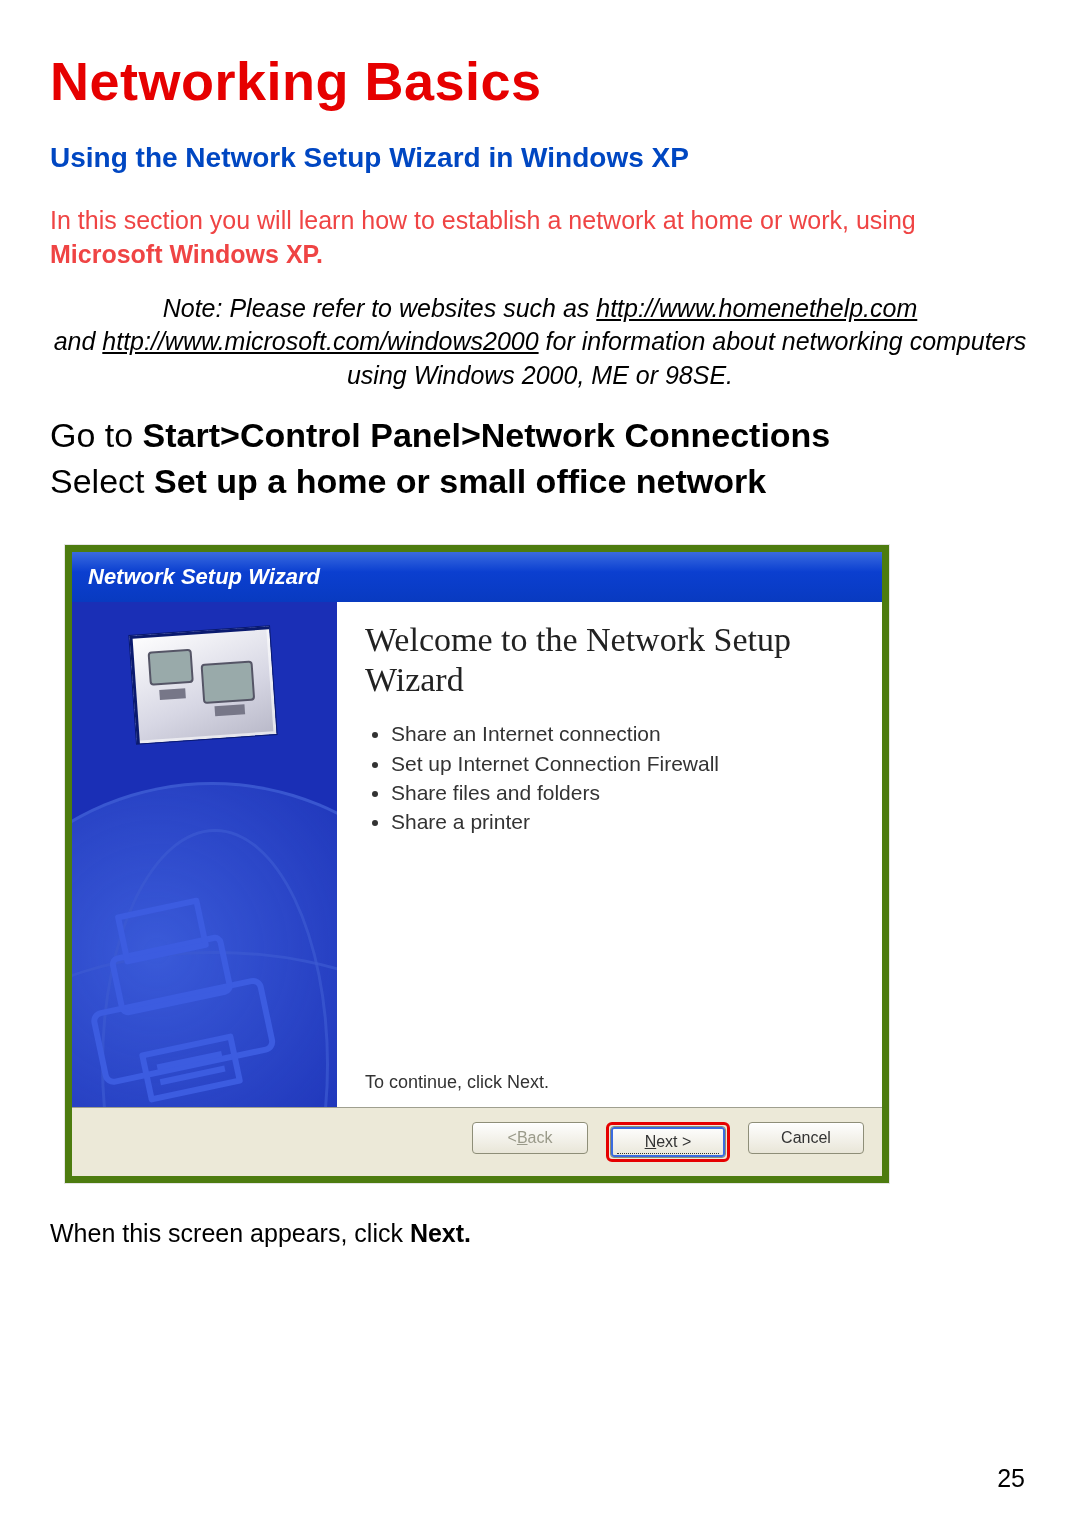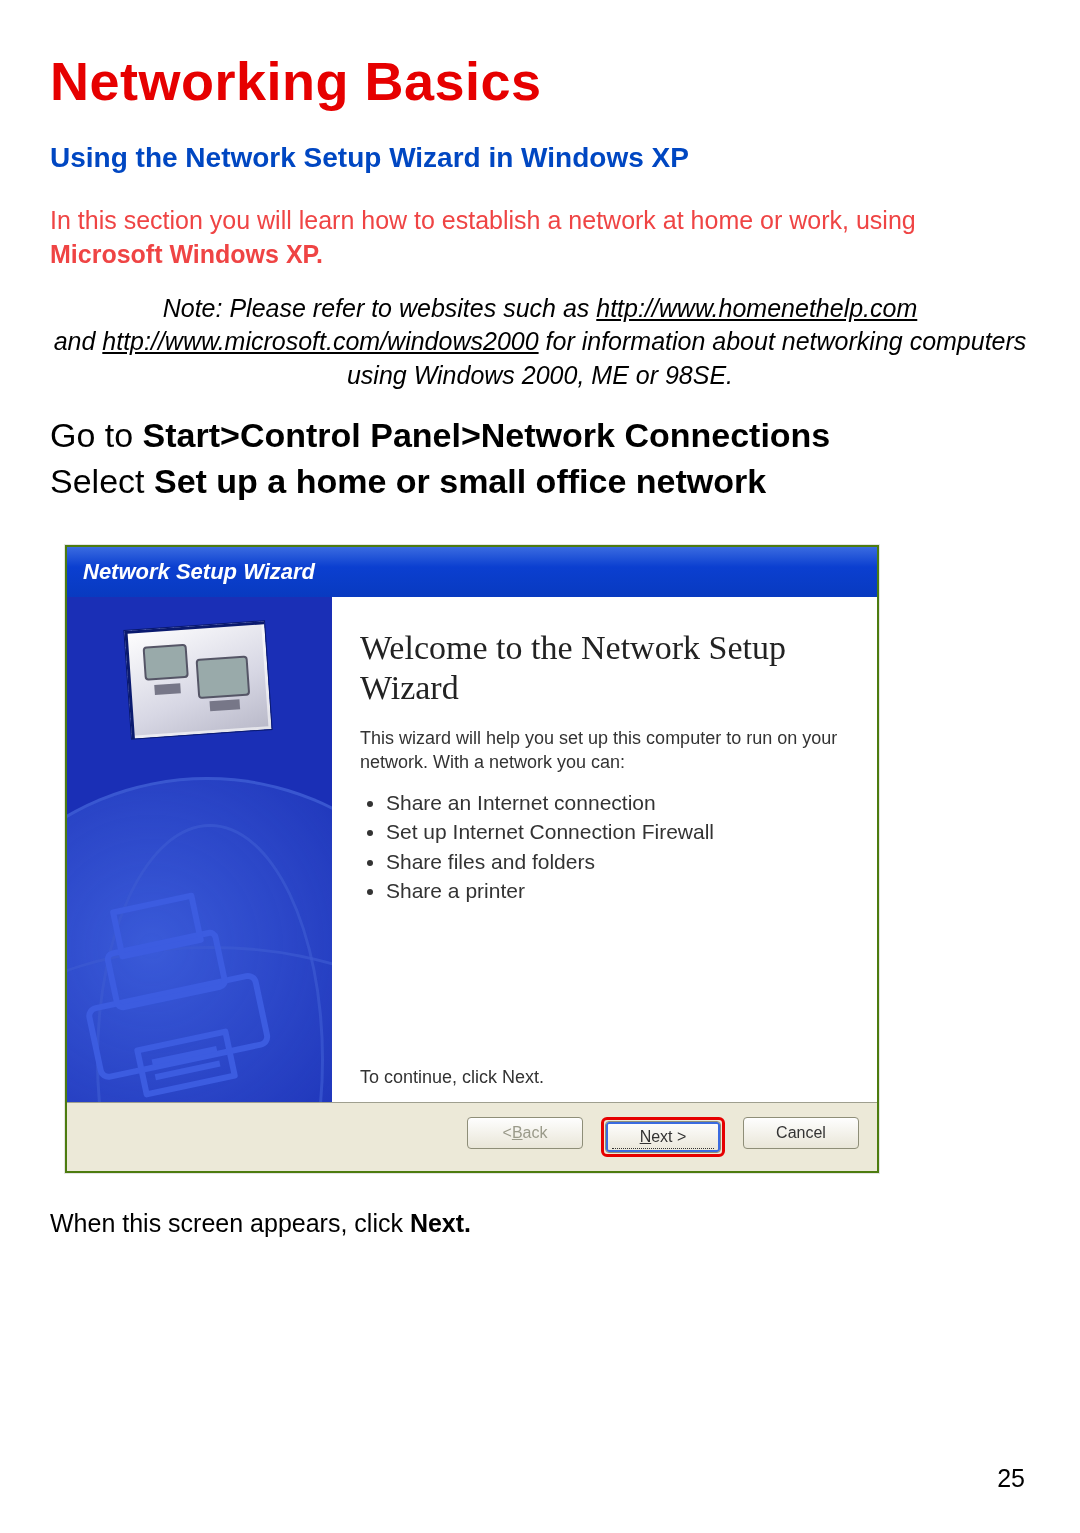--- a/index.html
+++ b/index.html
@@ -47,21 +47,21 @@
   }
   .note a { color: #000; text-decoration: underline; }
   .instr {
     font-size: 34px;
     line-height: 1.35;
     margin: 0 0 40px 0;
   }
 
   
   .wizard-window {
-    border: 2px solid #4d7c0f;
+    border: 7px solid #4d7c0f;
     width: 810px;
     margin: 0 0 0 15px;
     box-shadow: 0 0 0 1px rgba(0,0,0,.1);
   }
   .titlebar {
     background: linear-gradient(to bottom, #3a6be0 0%, #0b3fd0 40%, #083ac0 100%);
     color: #fff;
     font-size: 22px;
     font-weight: bold;
     font-style: italic;
@@ -109,21 +109,21 @@
   .printer {
     position: absolute;
     left: -10px; bottom: -10px;
     width: 230px; height: 230px;
     transform: rotate(-12deg);
   }
   .printer svg { width:100%; height:100%; }
 
   .content-pane {
     flex: 1;
-    padding: 31px 28px 10px 28px;
+    padding: 18px 28px 10px 28px;
     color: #303030;
     font-family: "Tahoma", Arial, sans-serif;
     position: relative;
   }
   .welcome {
     font-family: "Times New Roman", serif;
     font-size: 34px;
     font-weight: 400;
     color: #222;
     margin: 0 0 18px 0;
@@ -249,21 +249,20 @@
               <rect x="75" y="20" width="80" height="45"></rect>
               <rect x="70" y="160" width="90" height="45"></rect>
               <line x1="82" y1="175" x2="148" y2="175"></line>
               <line x1="82" y1="190" x2="148" y2="190"></line>
             </g>
           </svg>
         </div>
       </div>
       <div class="content-pane">
         <div class="welcome">Welcome to the Network Setup Wizard</div>
-        <p class="wiz-p">This wizard will help you set up this computer to run on your network. With a network you can:</p>
         <ul class="wiz-ul">
           <li>Share an Internet connection</li>
           <li>Set up Internet Connection Firewall</li>
           <li>Share files and folders</li>
           <li>Share a printer</li>
         </ul>
         <div class="continue">To continue, click Next.</div>
       </div>
     </div>
     <div class="button-bar">

